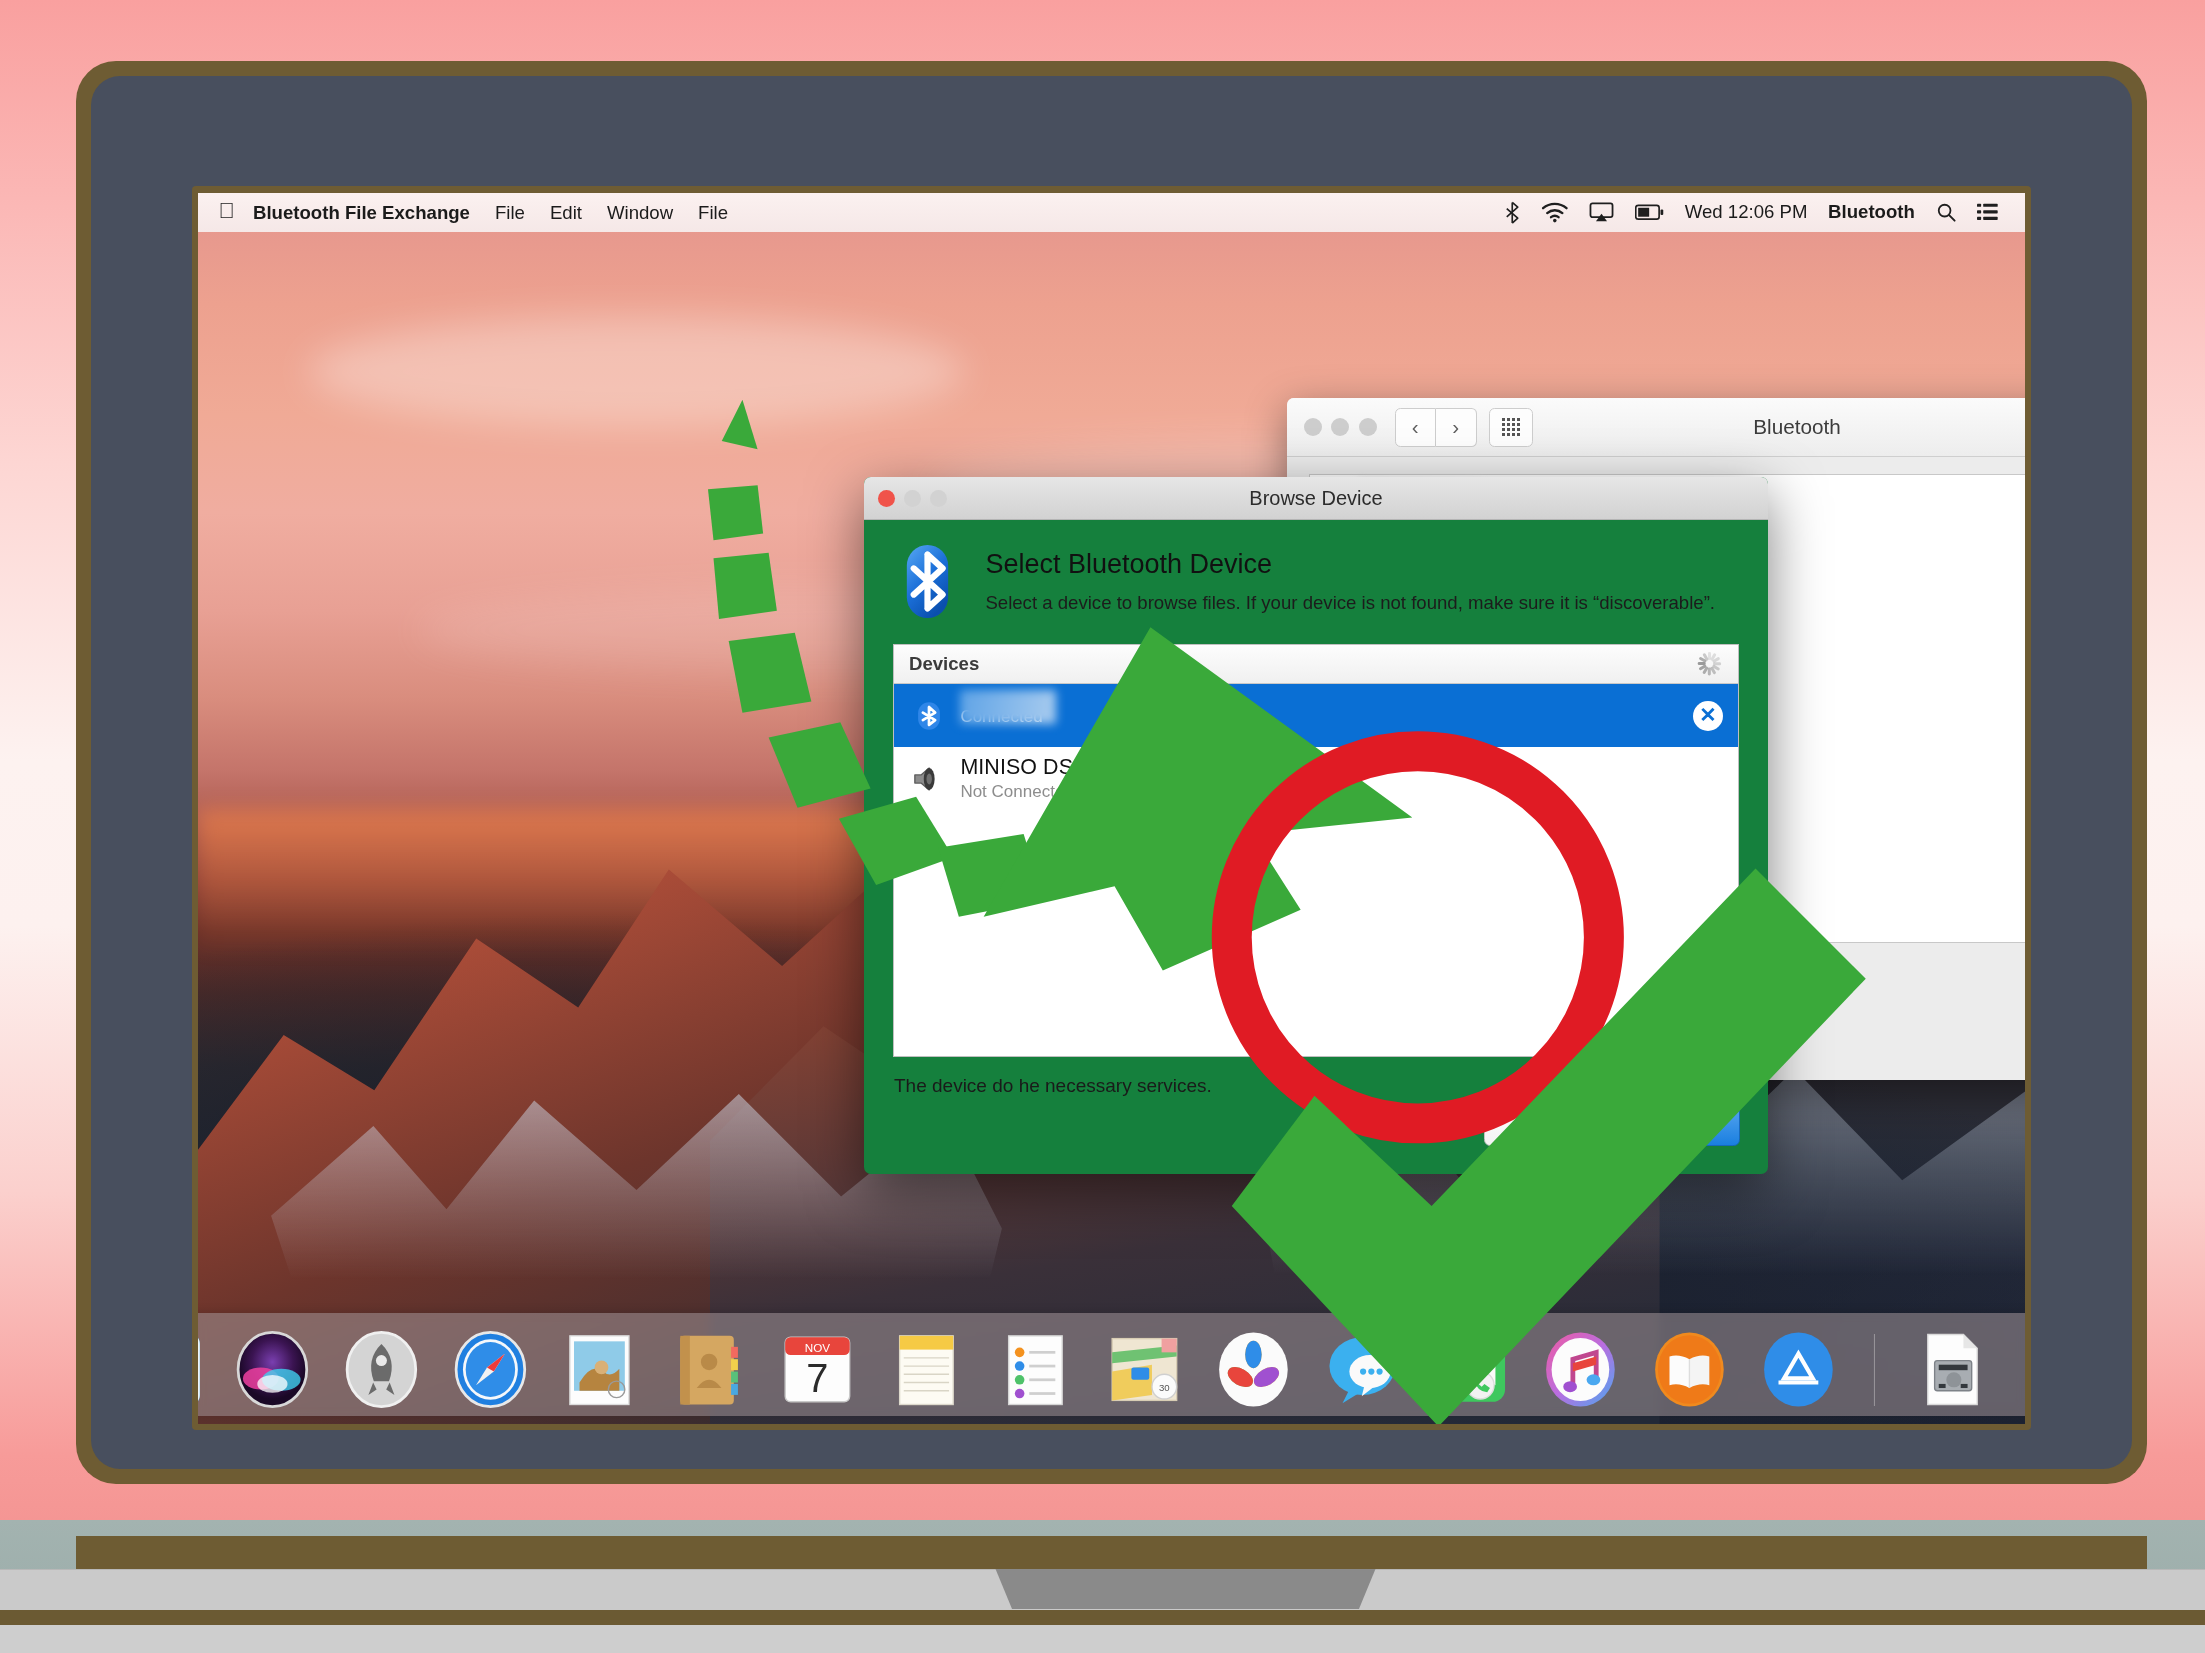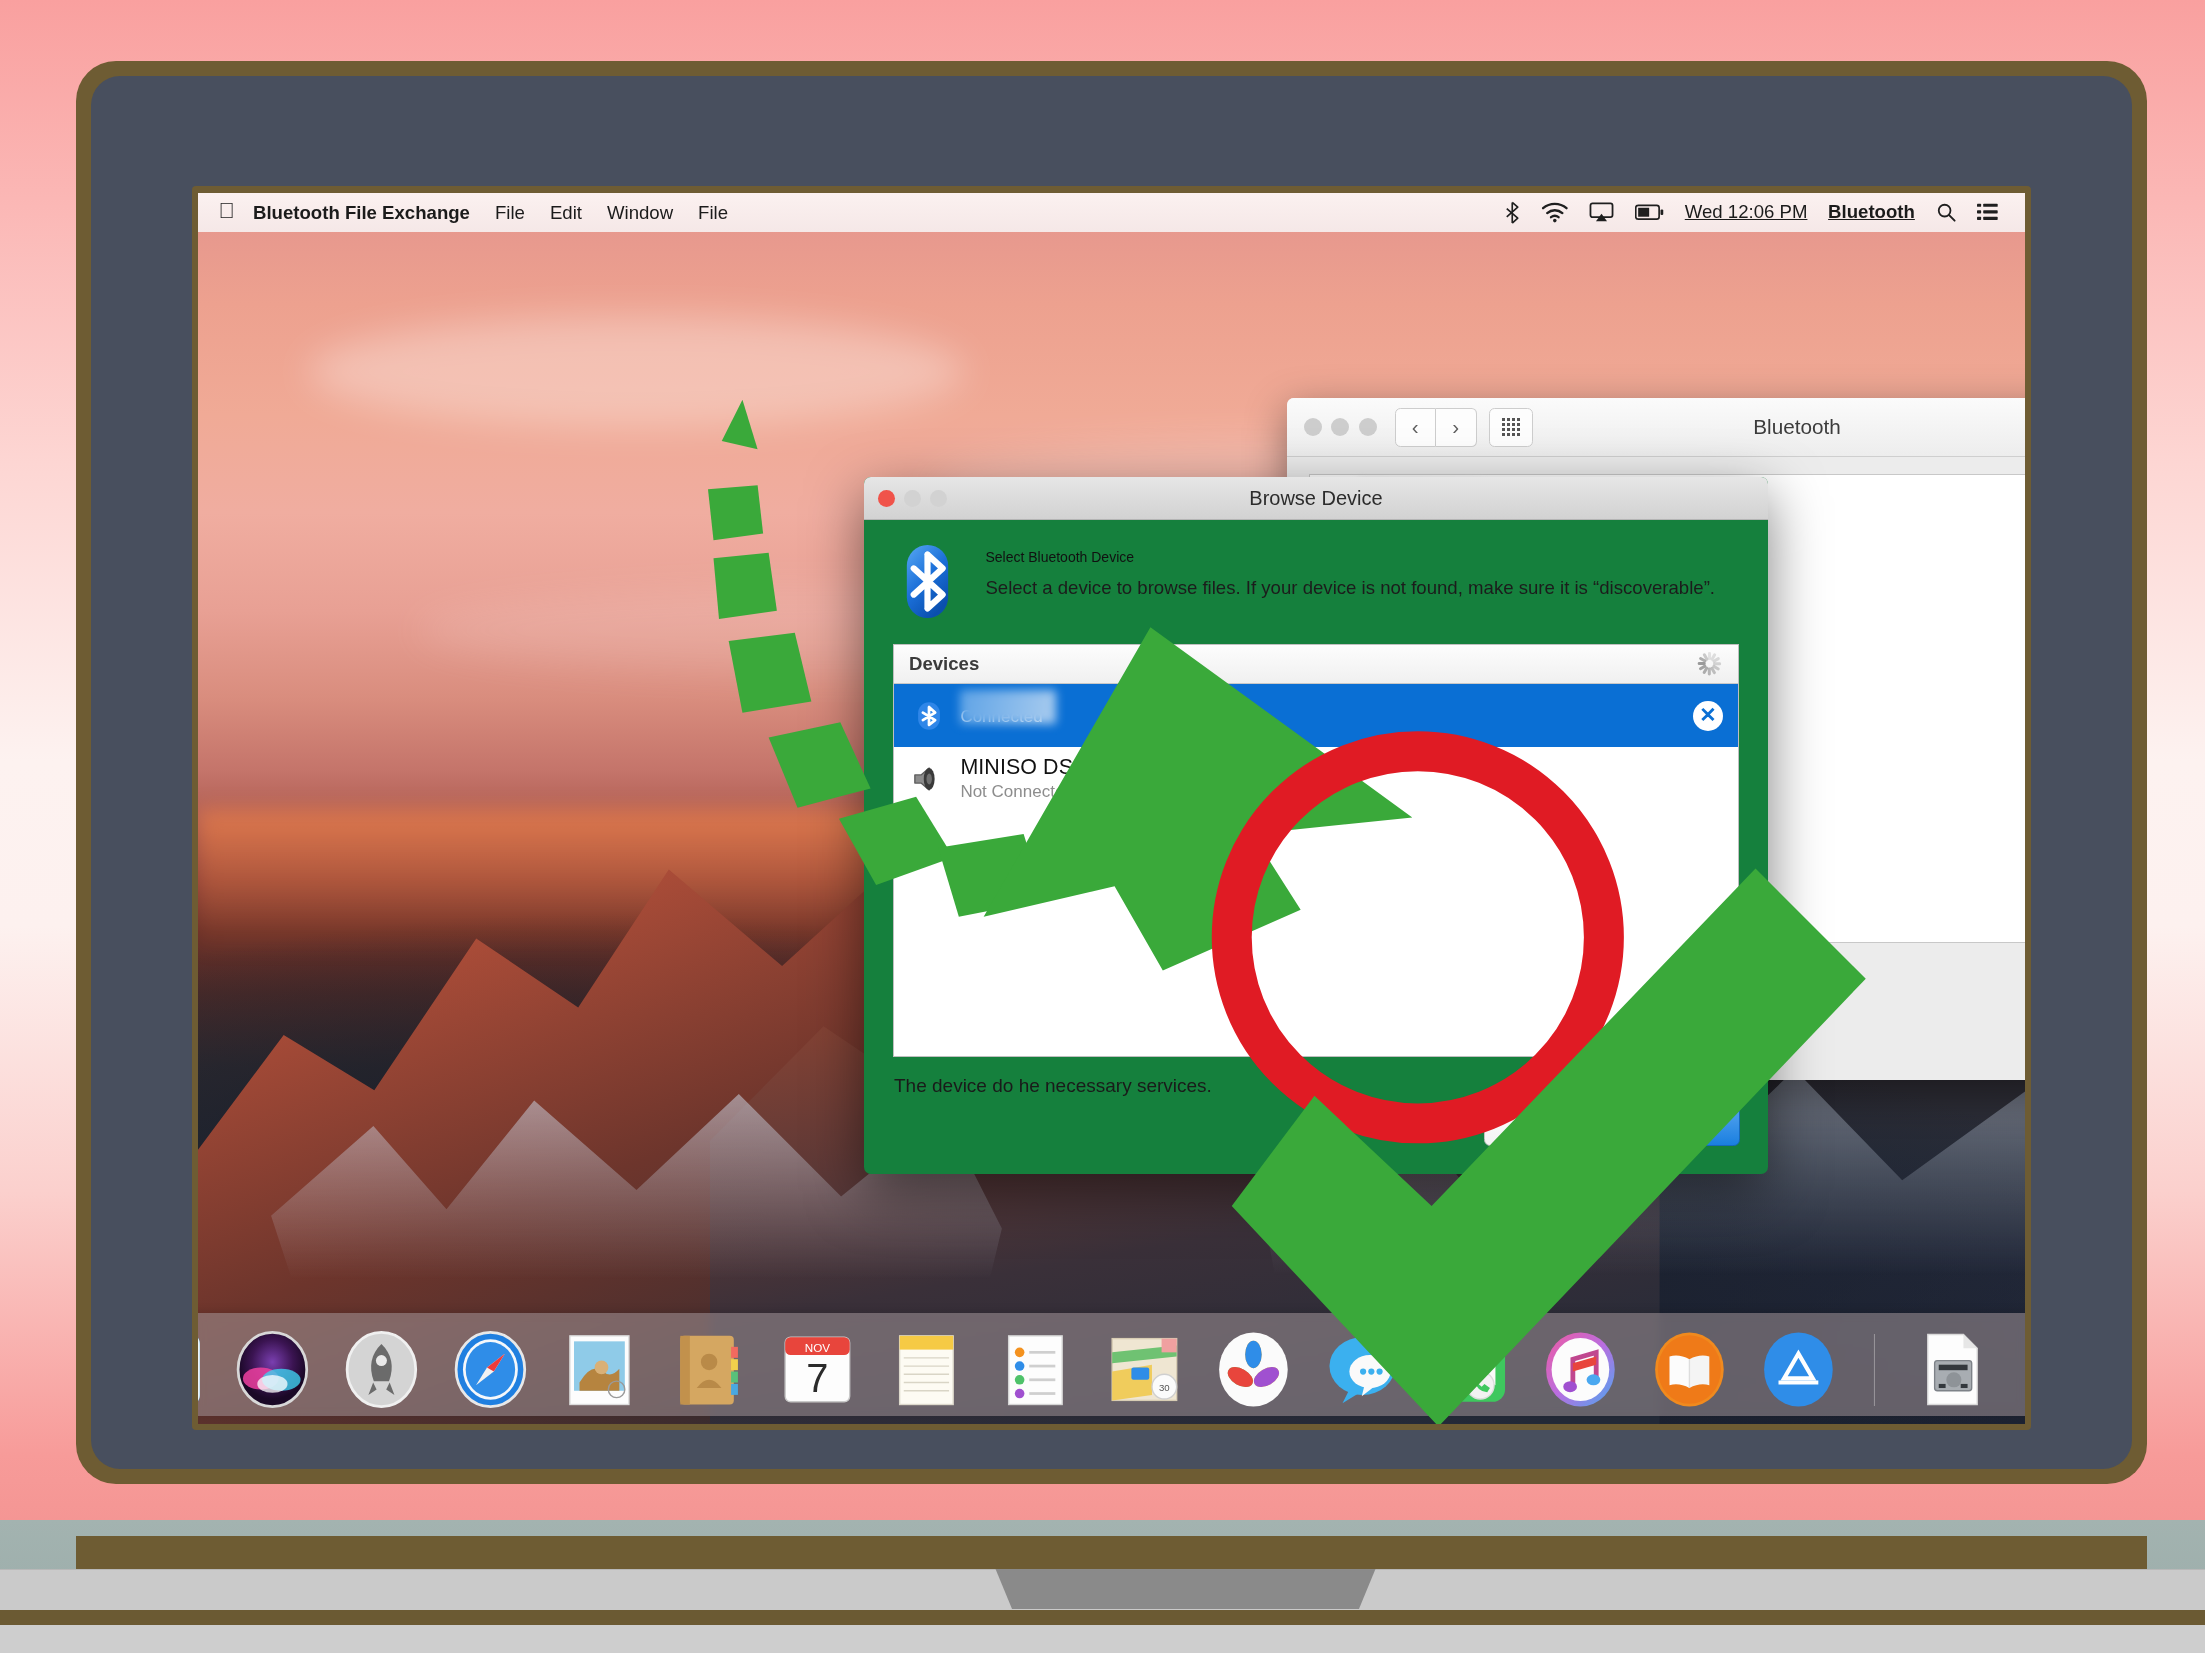--- a/index.html
+++ b/index.html
@@ -65,21 +65,21 @@
   .cloud { position:absolute; border-radius:50%; filter:blur(18px); background:rgba(255,255,255,.3); }
 
   
   #menubar { position:absolute; left:0; right:0; top:0; height:39px;
     background:linear-gradient(180deg,rgba(252,244,243,.97),rgba(246,236,236,.95));
     display:flex; align-items:center; padding:0 15px; z-index:30;
     font-size:18.6px; color:#1b1b1b; }
   #menubar .apple { font-size:22px; margin:0 18px 0 5.5px; line-height:1; position:relative; top:-1.4px; }
   .mi { margin-right:25px; white-space:nowrap; }
   .mi.bold { font-weight:bold; }
-  #menuRight { margin-left:auto; display:flex; align-items:center; gap:20.7px; padding-right:12.4px;text-decoration:underline; }
+  #menuRight { margin-left:auto; display:flex; align-items:center; gap:20.7px; padding-right:12.4px; }
   #menuRight svg { display:block; }
 
   
   #btPrefs { position:absolute; left:1089px; top:205px; width:1020px; height:682px;
     background:#ececec; border-radius:6.9px 6.9px 0 0;
     box-shadow:0 12.4px 41px rgba(0,0,0,.42); overflow:hidden; z-index:40; }
   #btTitlebar { height:59px; background:linear-gradient(180deg,#fbfbfb,#ededed);
     border-bottom:0.7px solid #cfcfcf; display:flex; align-items:center; padding:0 16.5px; position:relative; }
   .tl-dots { display:flex; gap:9.6px; }
   .tl-dot { width:18px; height:18px; border-radius:50%; background:#cdcdcd; }
@@ -114,21 +114,21 @@
     border-bottom:0.7px solid #b4b4b4; display:flex; align-items:center; padding:0 13.8px; position:relative; }
   .dlgDots { display:flex; gap:9px; }
   .dd { width:17px; height:17px; border-radius:50%; }
   .dd.red { background:#f0534a; }
   .dd.gray { background:#d2d2d2; }
   #dlgTitle { position:absolute; left:0; right:0; text-align:center; font-size:20px;
     color:#2c2c2c; font-weight:normal; }
   #dlgHead { display:flex; padding:25px 29px 0 29px; gap:23.4px; }
   #btLogo { width:69px; height:73px; flex:none; }
   #dlgHeadText { padding-top:4.1px; }
-  #dlgH1 { font-size:14px; color:#111; }
+  #dlgH1 { font-size:27px; color:#111; }
   #dlgH2 { font-size:18.6px; color:#1c1c1c; margin-top:12.4px; }
   #devicesPanel { position:absolute; left:29px; right:29px; top:167px; height:413px;
     background:#fff; border:0.7px solid #bfbfbf; }
   #devHeader { height:39px; background:linear-gradient(180deg,#fdfdfd,#f0f0f0);
     border-bottom:0.7px solid #c8c8c8; display:flex; align-items:center; padding:0 15px; }
   #devHeaderLabel { font-size:18.6px; font-weight:bold; color:#3b3b3b; }
   #spinner { margin-left:auto; width:27.6px; height:27.6px; position:relative; }
   #spinner i { position:absolute; left:12.4px; top:2.1px; width:2.8px; height:7.6px;
     background:#9a9a9a; border-radius:1.4px; transform-origin:1.4px 11.7px; }
   .devRow { height:63px; display:flex; align-items:center; padding:0 15px; position:relative; }

